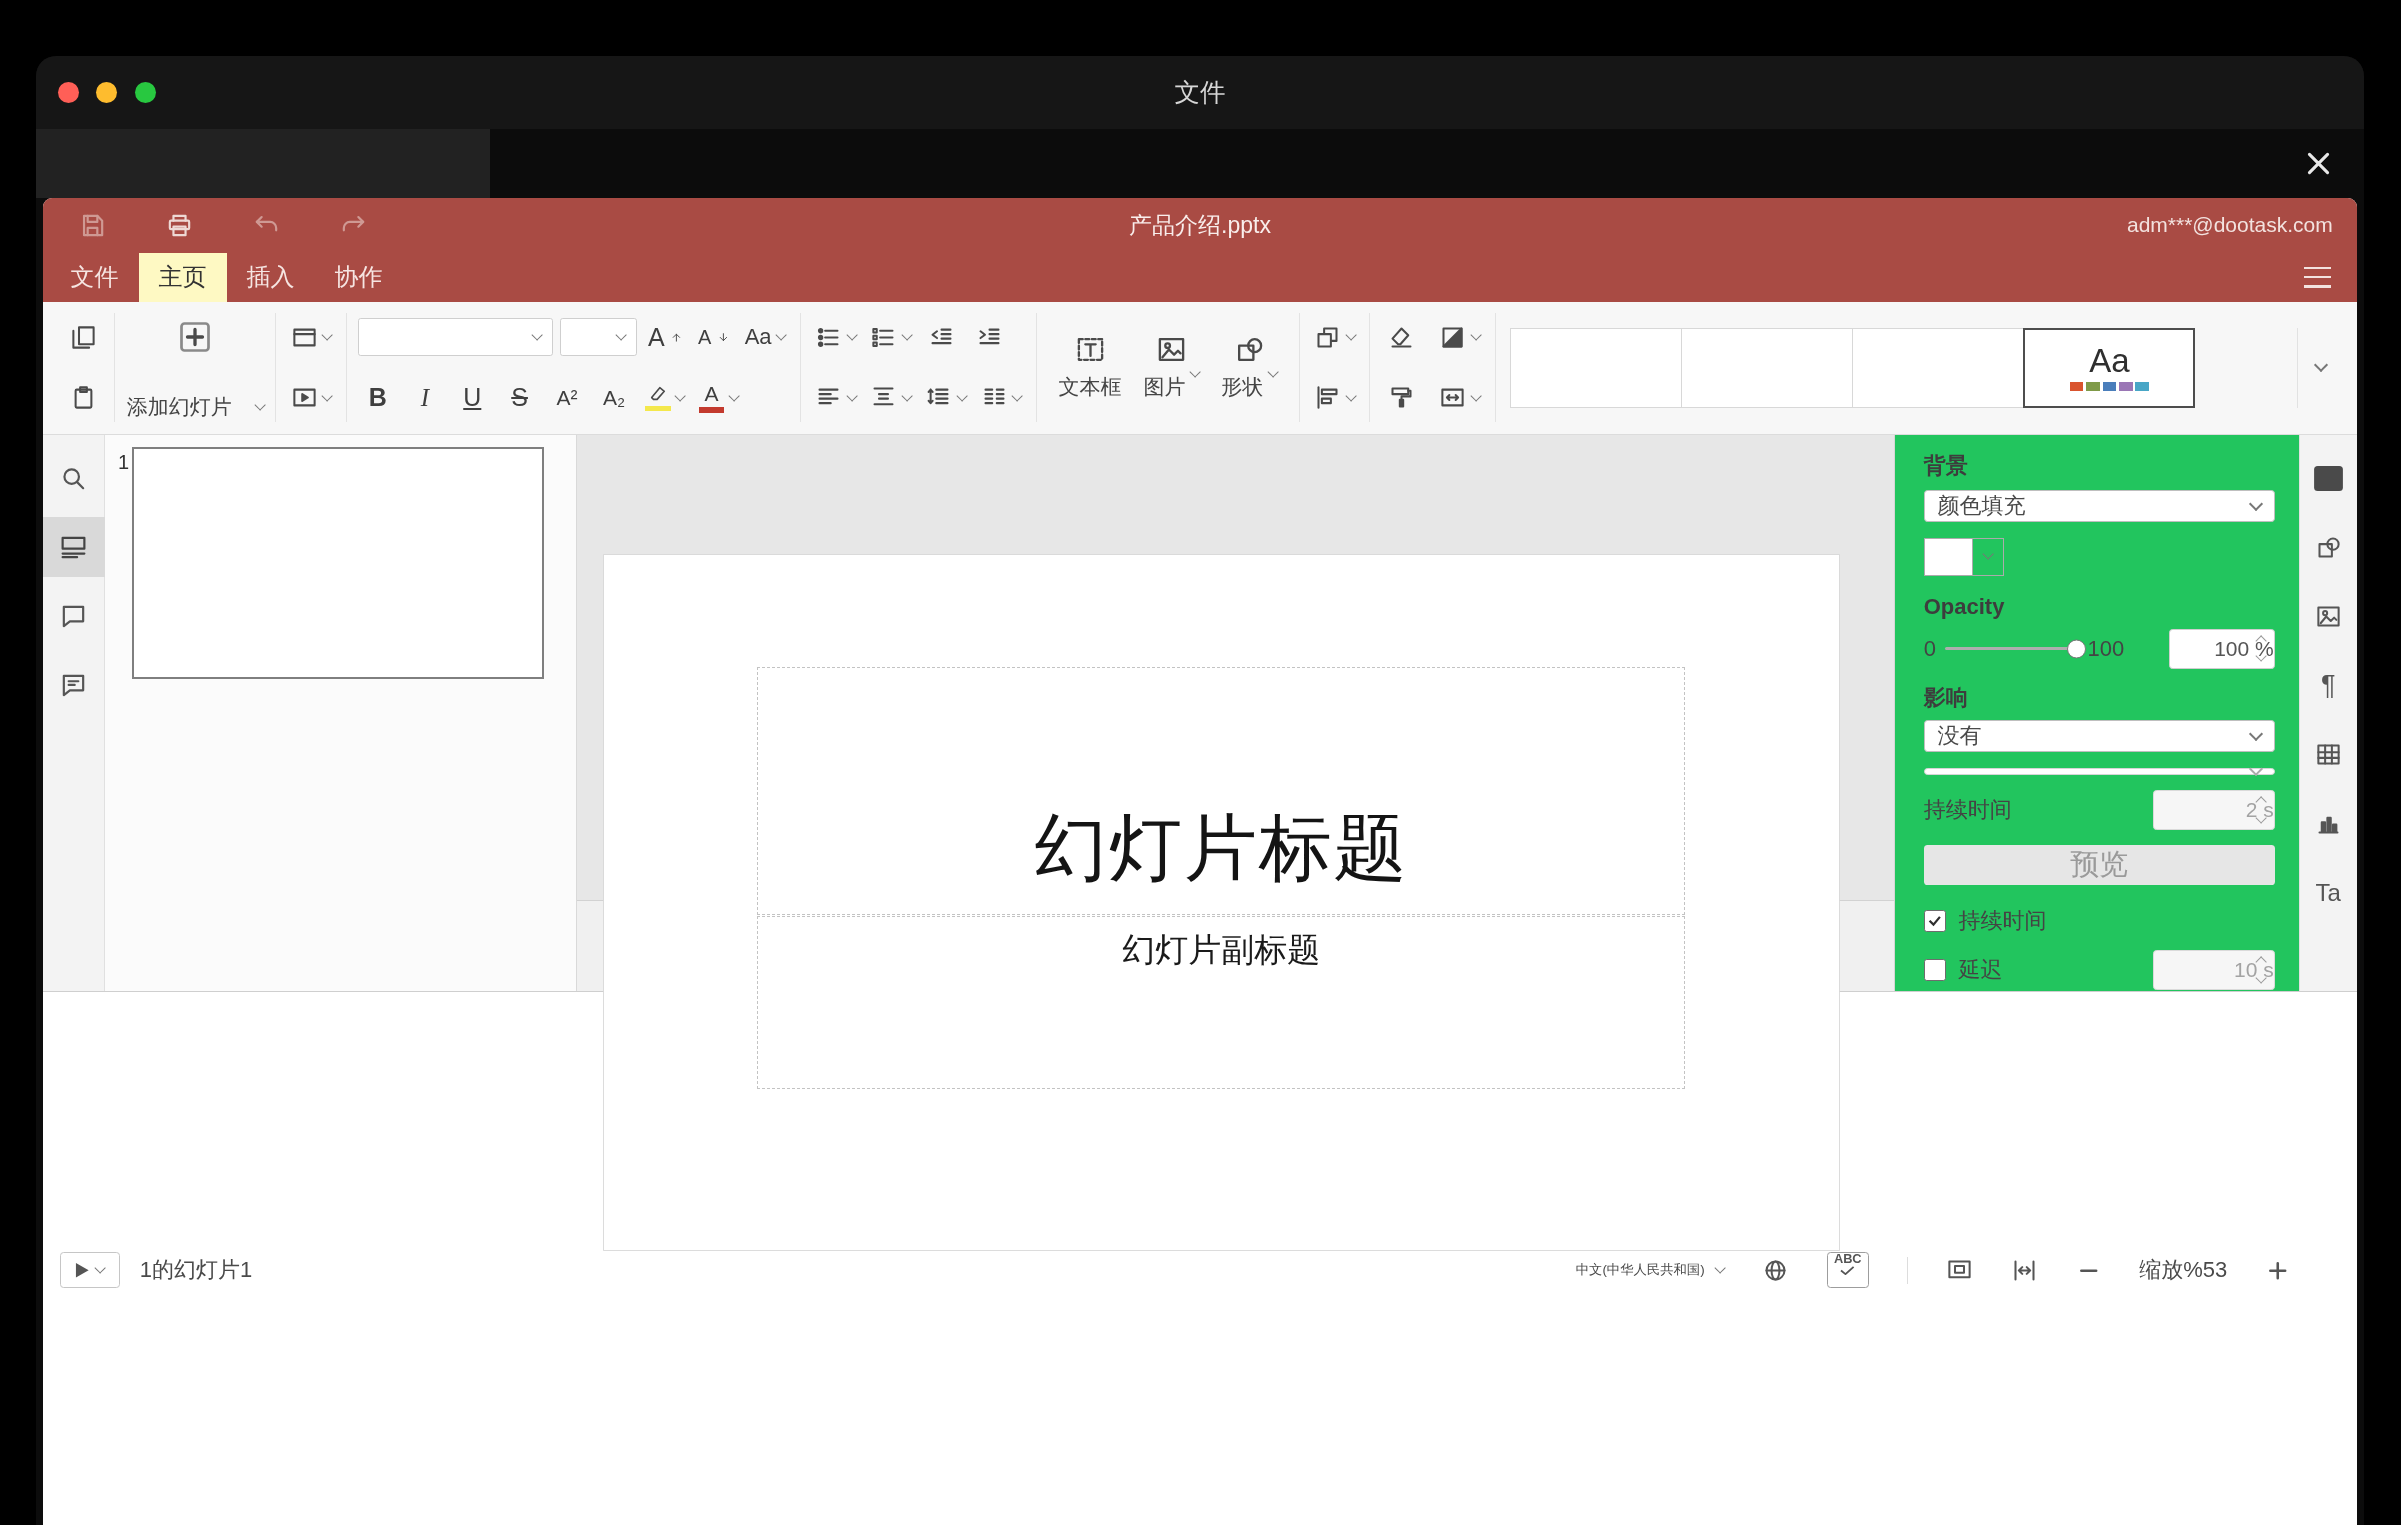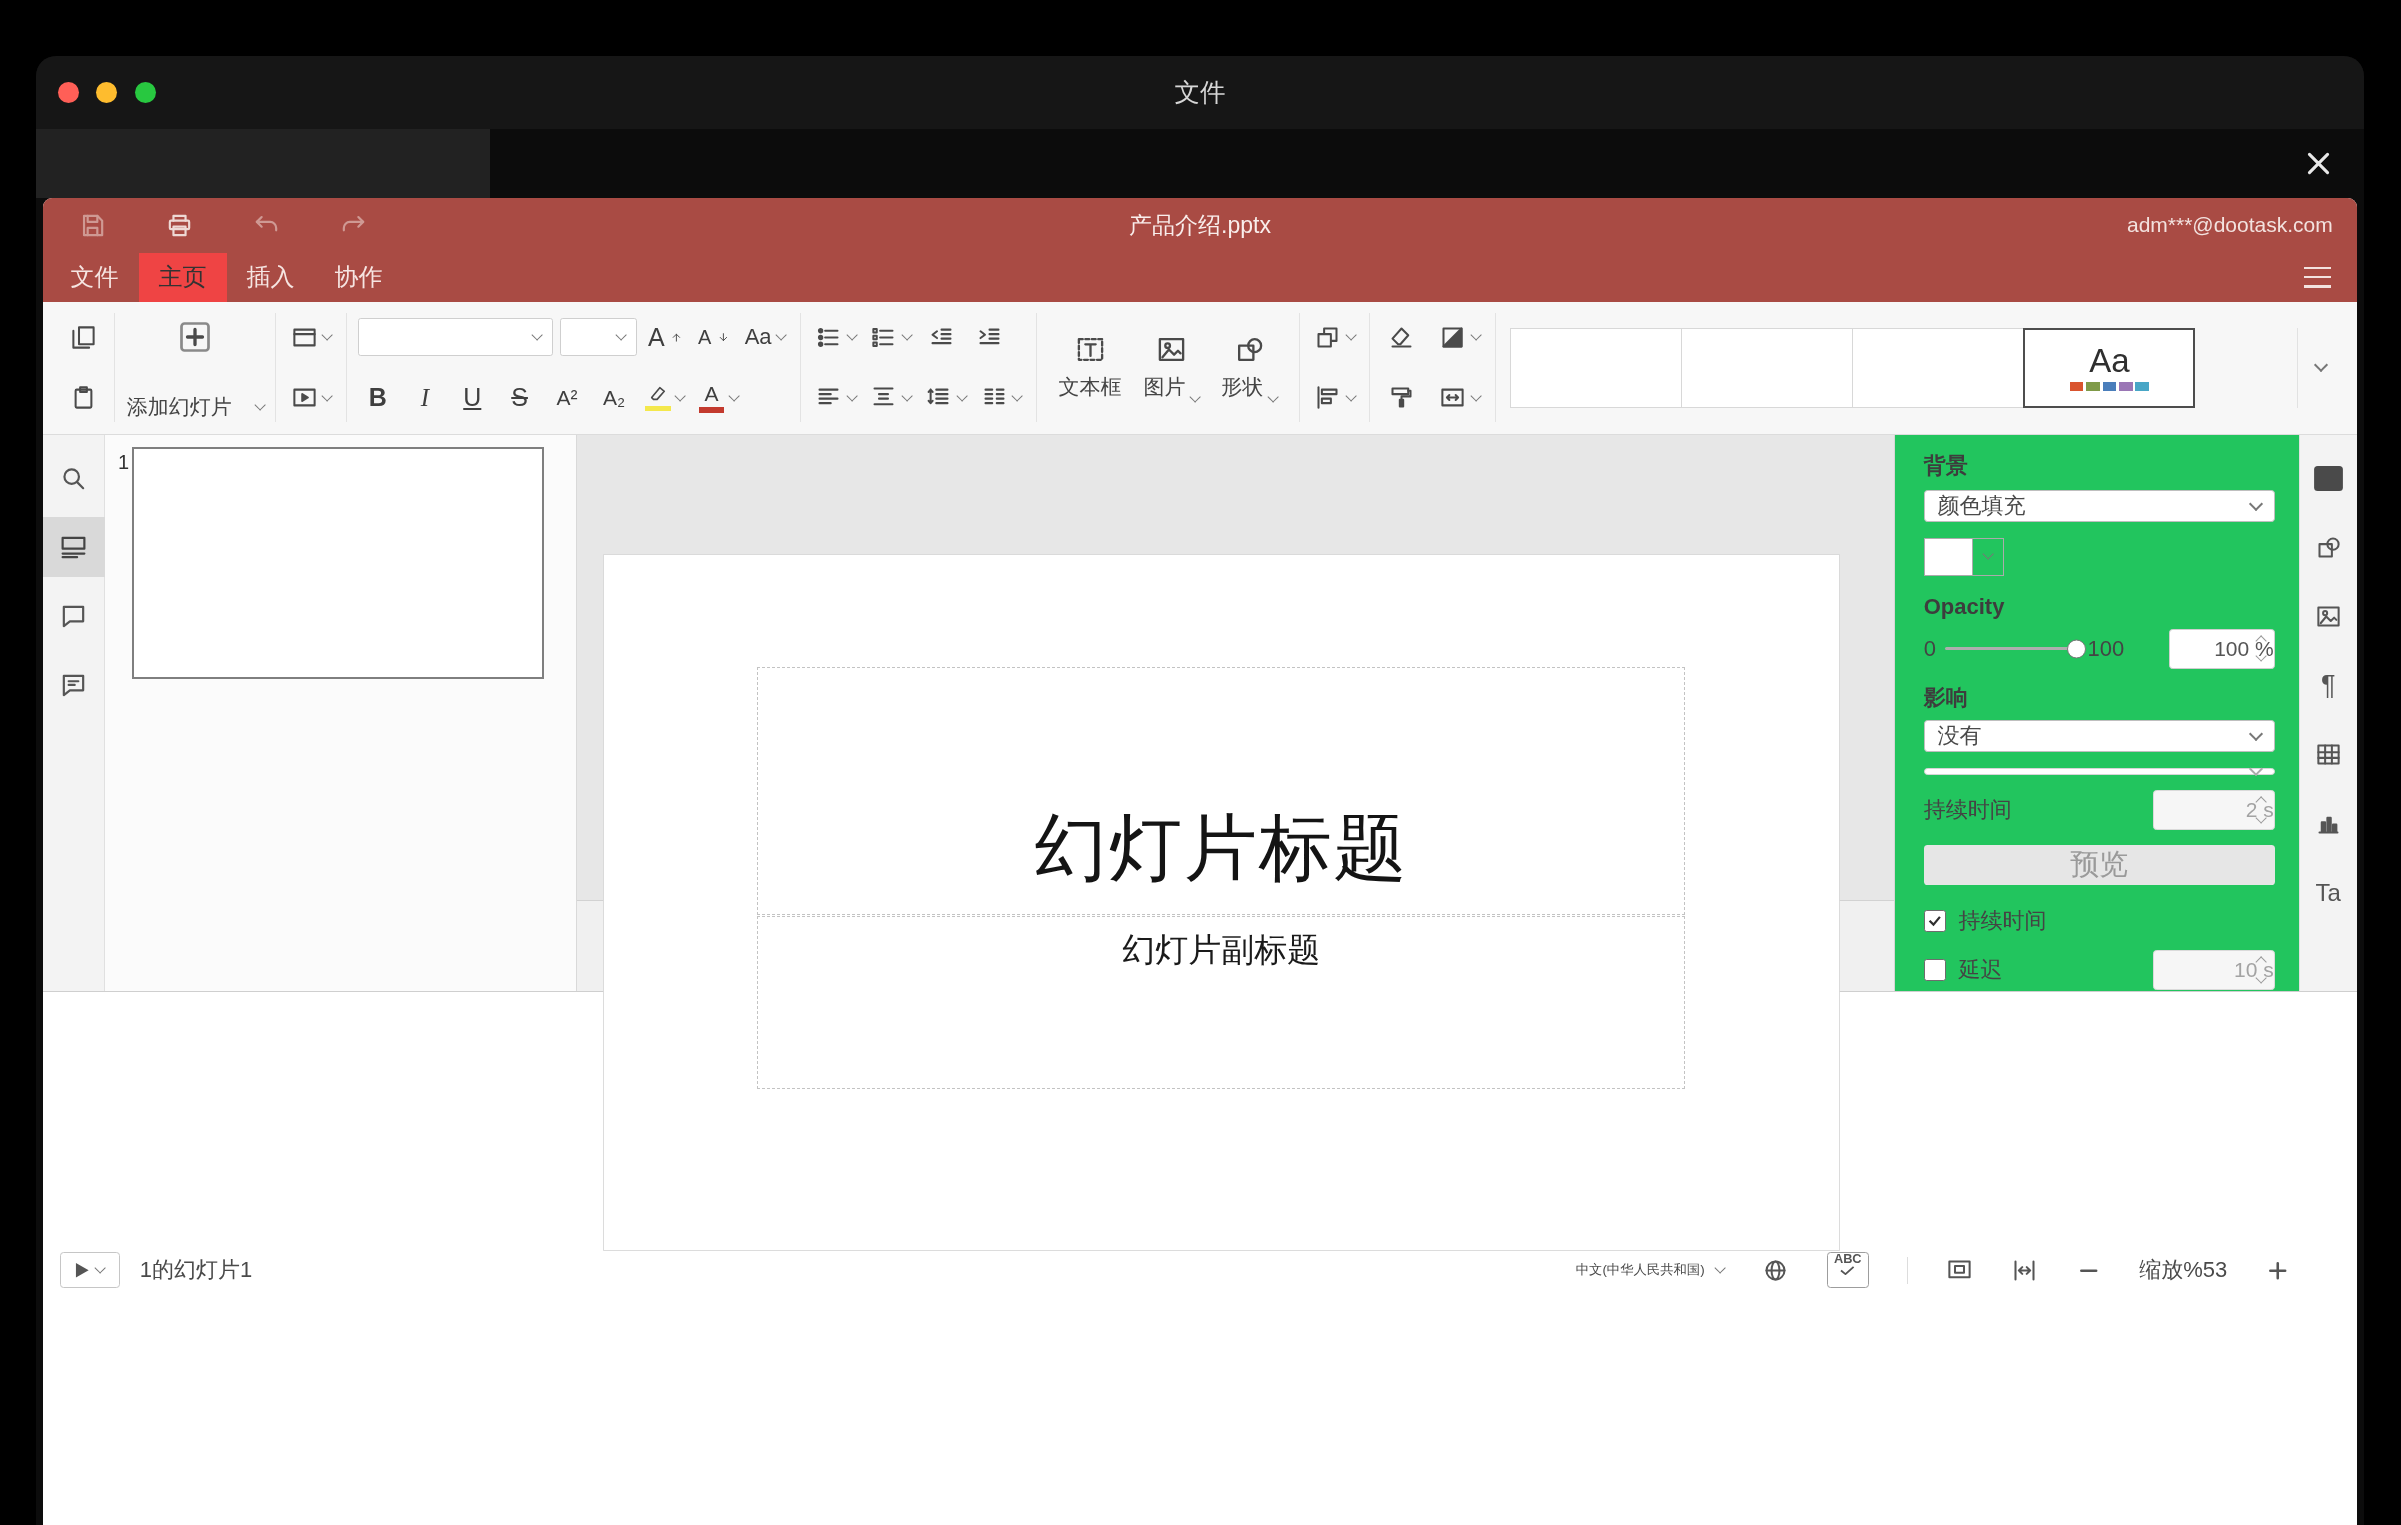--- a/index.html
+++ b/index.html
@@ -22,21 +22,21 @@
   
   .editor{flex:1;margin:0 7.3px 9px;background:#f7f7f7;border-radius:9px;overflow:hidden;display:flex;flex-direction:column;min-height:0;}
 
   .redbar{height:55px;flex:none;background:#a94b44;display:flex;align-items:center;position:relative;padding:0 24px;}
   .quickbar{display:flex;align-items:center;gap:47px;padding-left:5.5px;}
   .doc-title{position:absolute;left:50%;transform:translateX(-50%);font-size:23px;color:#f9eeec;}
   .user-email{margin-left:auto;font-size:21px;color:#f3e2df;}
 
   .tabrow{height:49px;flex:none;background:#a94b44;display:flex;align-items:stretch;padding-left:7.3px;}
   .tab{min-width:88px;padding:0 9px;display:flex;align-items:center;justify-content:center;font-size:24px;color:#f6e5e2;}
-  .tab.active{background:#ef4444;color:#333;font-family:Liberation Serif, serif;}
+  .tab.active{background:#fef9c3;color:#333;font-family:Liberation Serif, serif;}
   .hamburger{margin-left:auto;margin-right:25.5px;align-self:center;display:flex;flex-direction:column;gap:6.4px;}
   .hamburger span{display:block;width:27px;height:2.7px;background:#f3e2df;}
 
   
   .toolbar{height:133px;flex:none;background:#f7f7f7;border-bottom:0.9px solid #dcdcdc;
     display:flex;align-items:stretch;padding:6.4px 12.8px;}
   .sep{width:0.9px;background:#e3e3e3;margin:5.5px 3.6px;flex:none;}
   .tgroup{display:flex;flex-direction:column;justify-content:space-between;padding:1.8px 7.3px;}
   .tgroup.row{flex-direction:row;align-items:center;}
   .trow{display:flex;align-items:center;gap:7.3px;height:55px;}
@@ -46,21 +46,21 @@
   .combo.font{width:195px;}
   .combo.size{width:77px;}
   .ltr{font-size:25px;color:#3f3f3f;line-height:1;}
   .ltr.b{font-weight:700}.ltr.i{font-style:italic;font-family:"Liberation Serif",serif;}
   .ltr.u{text-decoration:underline}.ltr.s{text-decoration:line-through}
   .colcol{display:flex;flex-direction:column;align-items:center;gap:2.7px;}
   .colorbar{width:25.5px;height:5.5px;background:#c33a2e;}
   .hlbar{width:25.5px;height:5.5px;background:#f4e84c;}
   .bigbtn{display:flex;flex-direction:column;align-items:center;justify-content:center;gap:7.3px;height:108px;
     padding:0 11px;font-size:21px;color:#454545;}
-  .bigbtn .lblrow{display:flex;align-items:flex-end;gap:5.5px;}
+  .bigbtn .lblrow{display:flex;align-items:flex-start;gap:5.5px;}
   .addslide{width:153px;align-items:center;}
   .addslide .lblrow{display:flex;align-items:center;gap:24px;font-size:21px;color:#454545;height:36px;}
 
   .cv{width:10px;height:10px;border-right:2.3px solid #777;border-bottom:2.3px solid #777;
     transform:rotate(45deg);flex:none;margin-top:-4.6px;}
   .cv.sm{width:8.2px;height:8.2px;border-width:1.8px;}
 
   
   .gallery{flex:1;display:flex;align-items:center;padding:0 0 0 11px;}
   .theme-box{width:172px;height:80px;background:#fff;border:0.9px solid #d8d8d8;margin-right:-0.9px;flex:none;}

